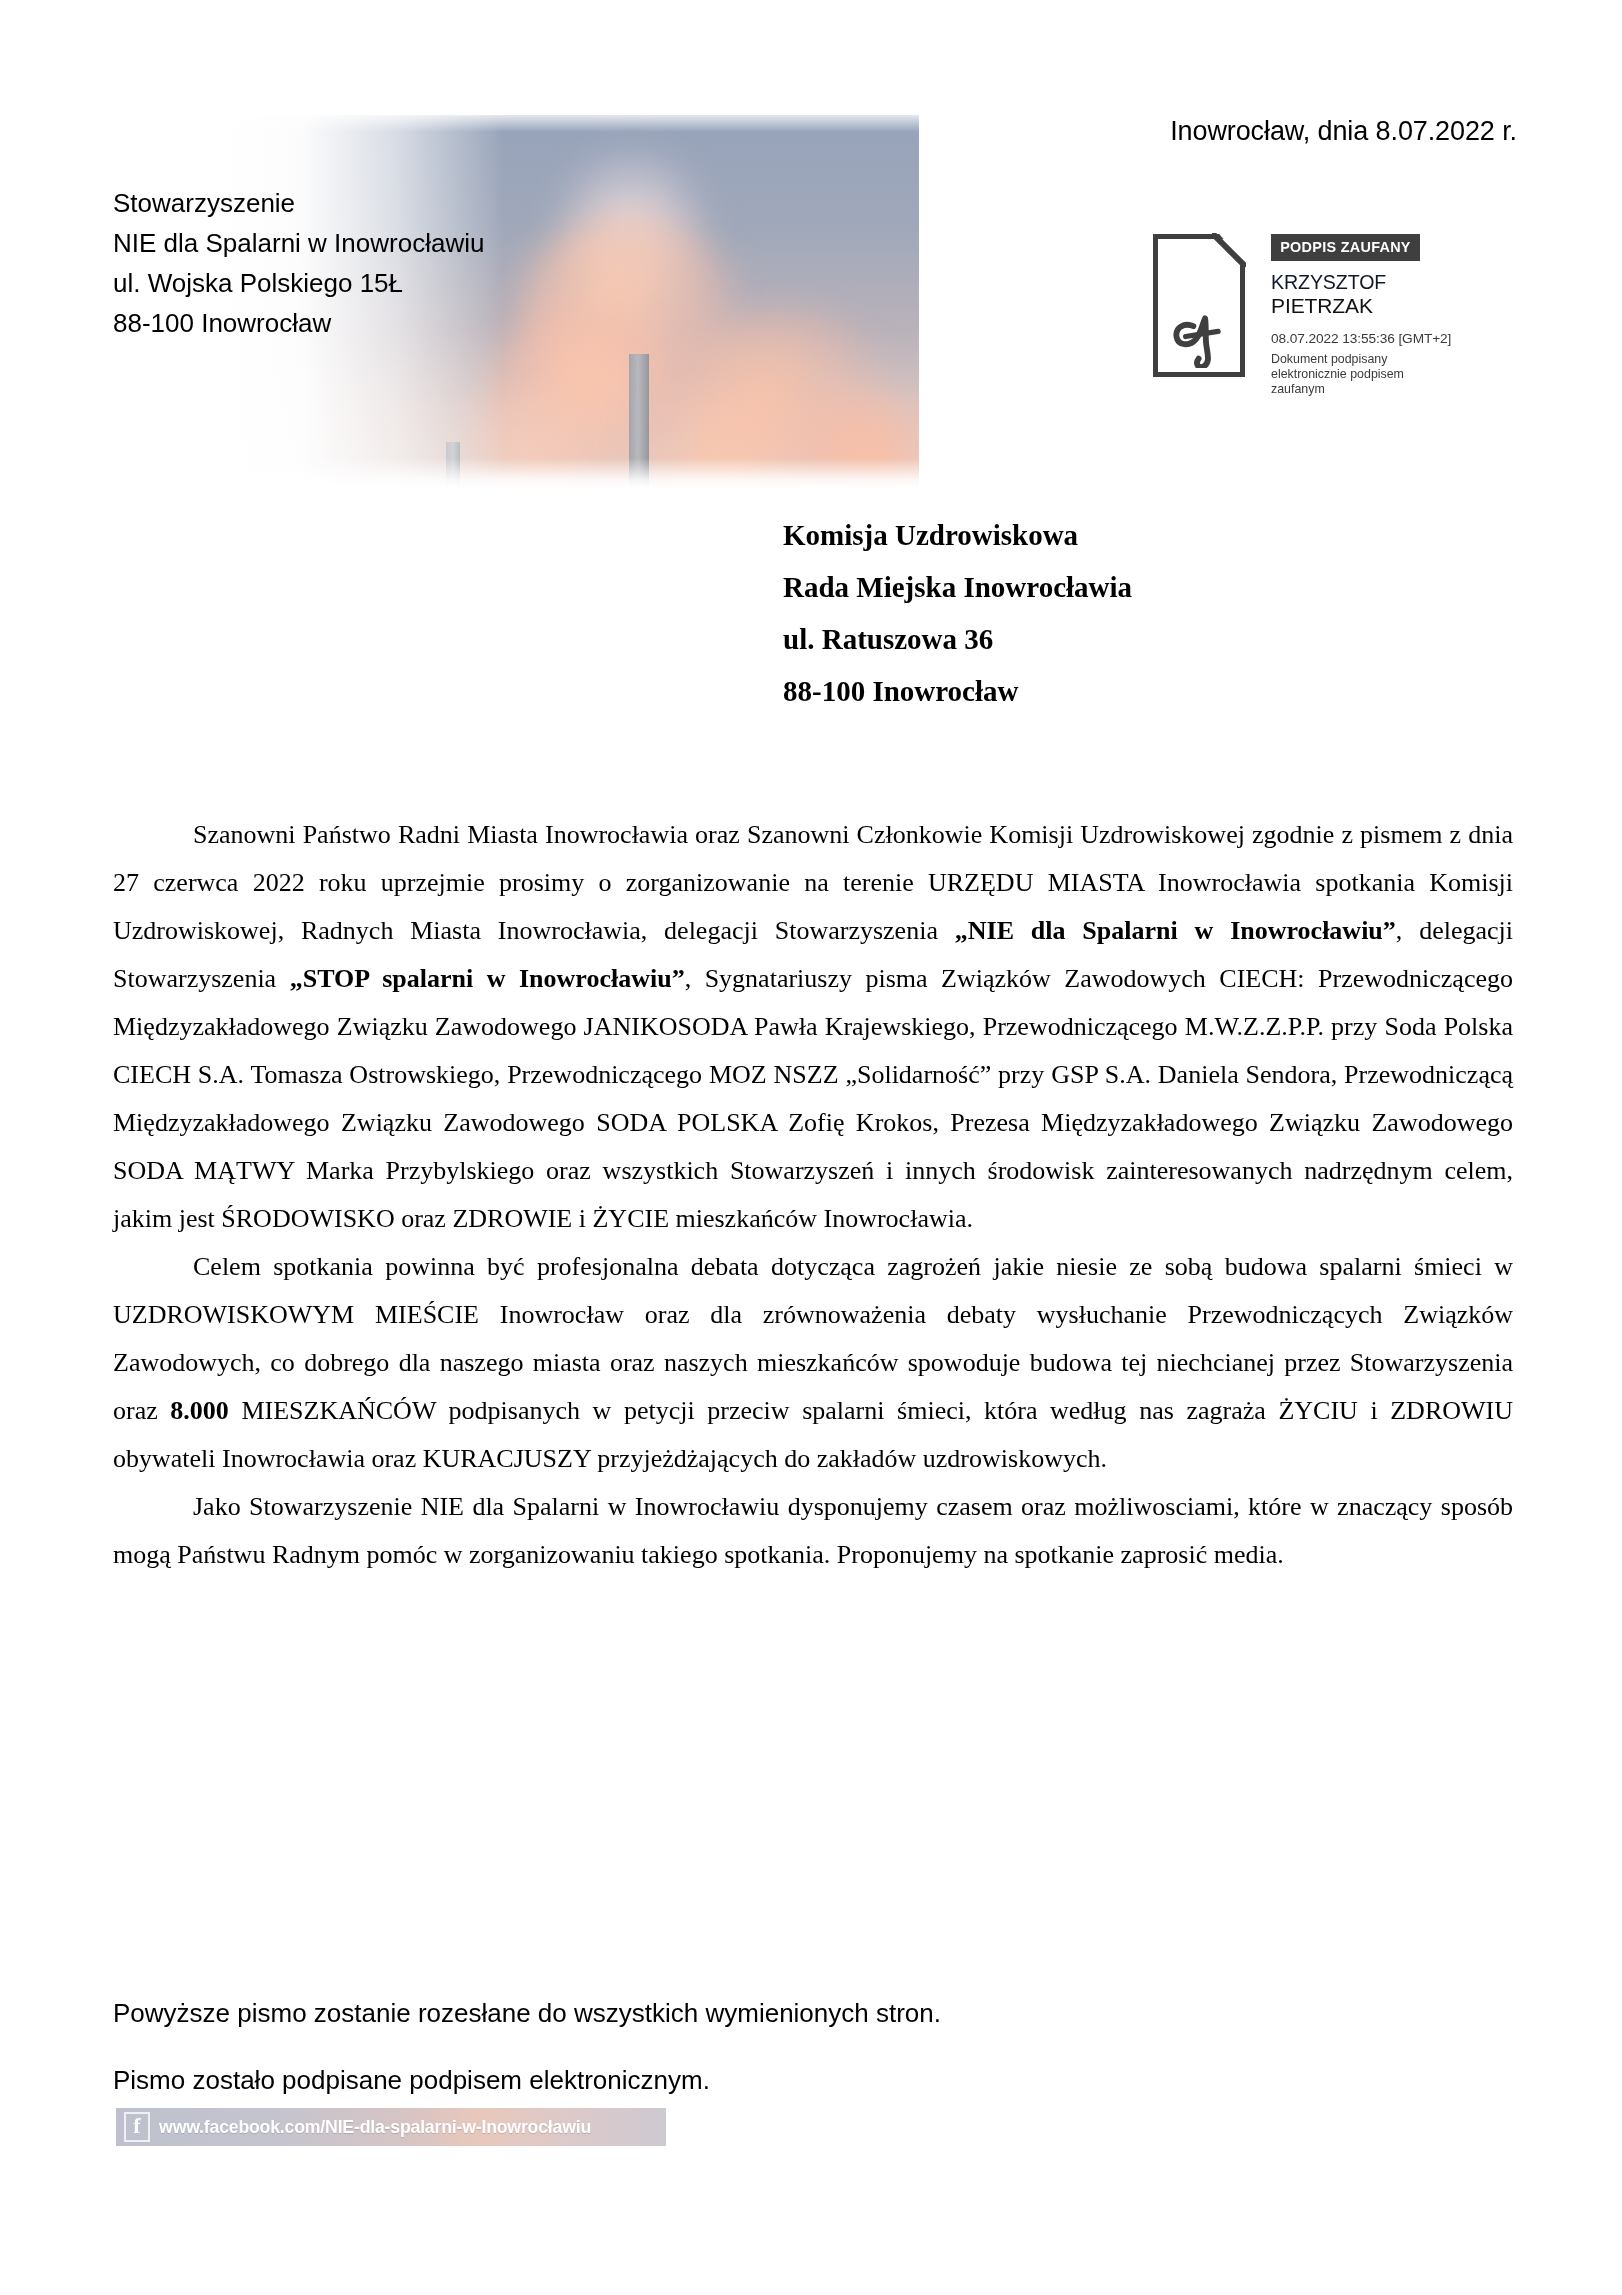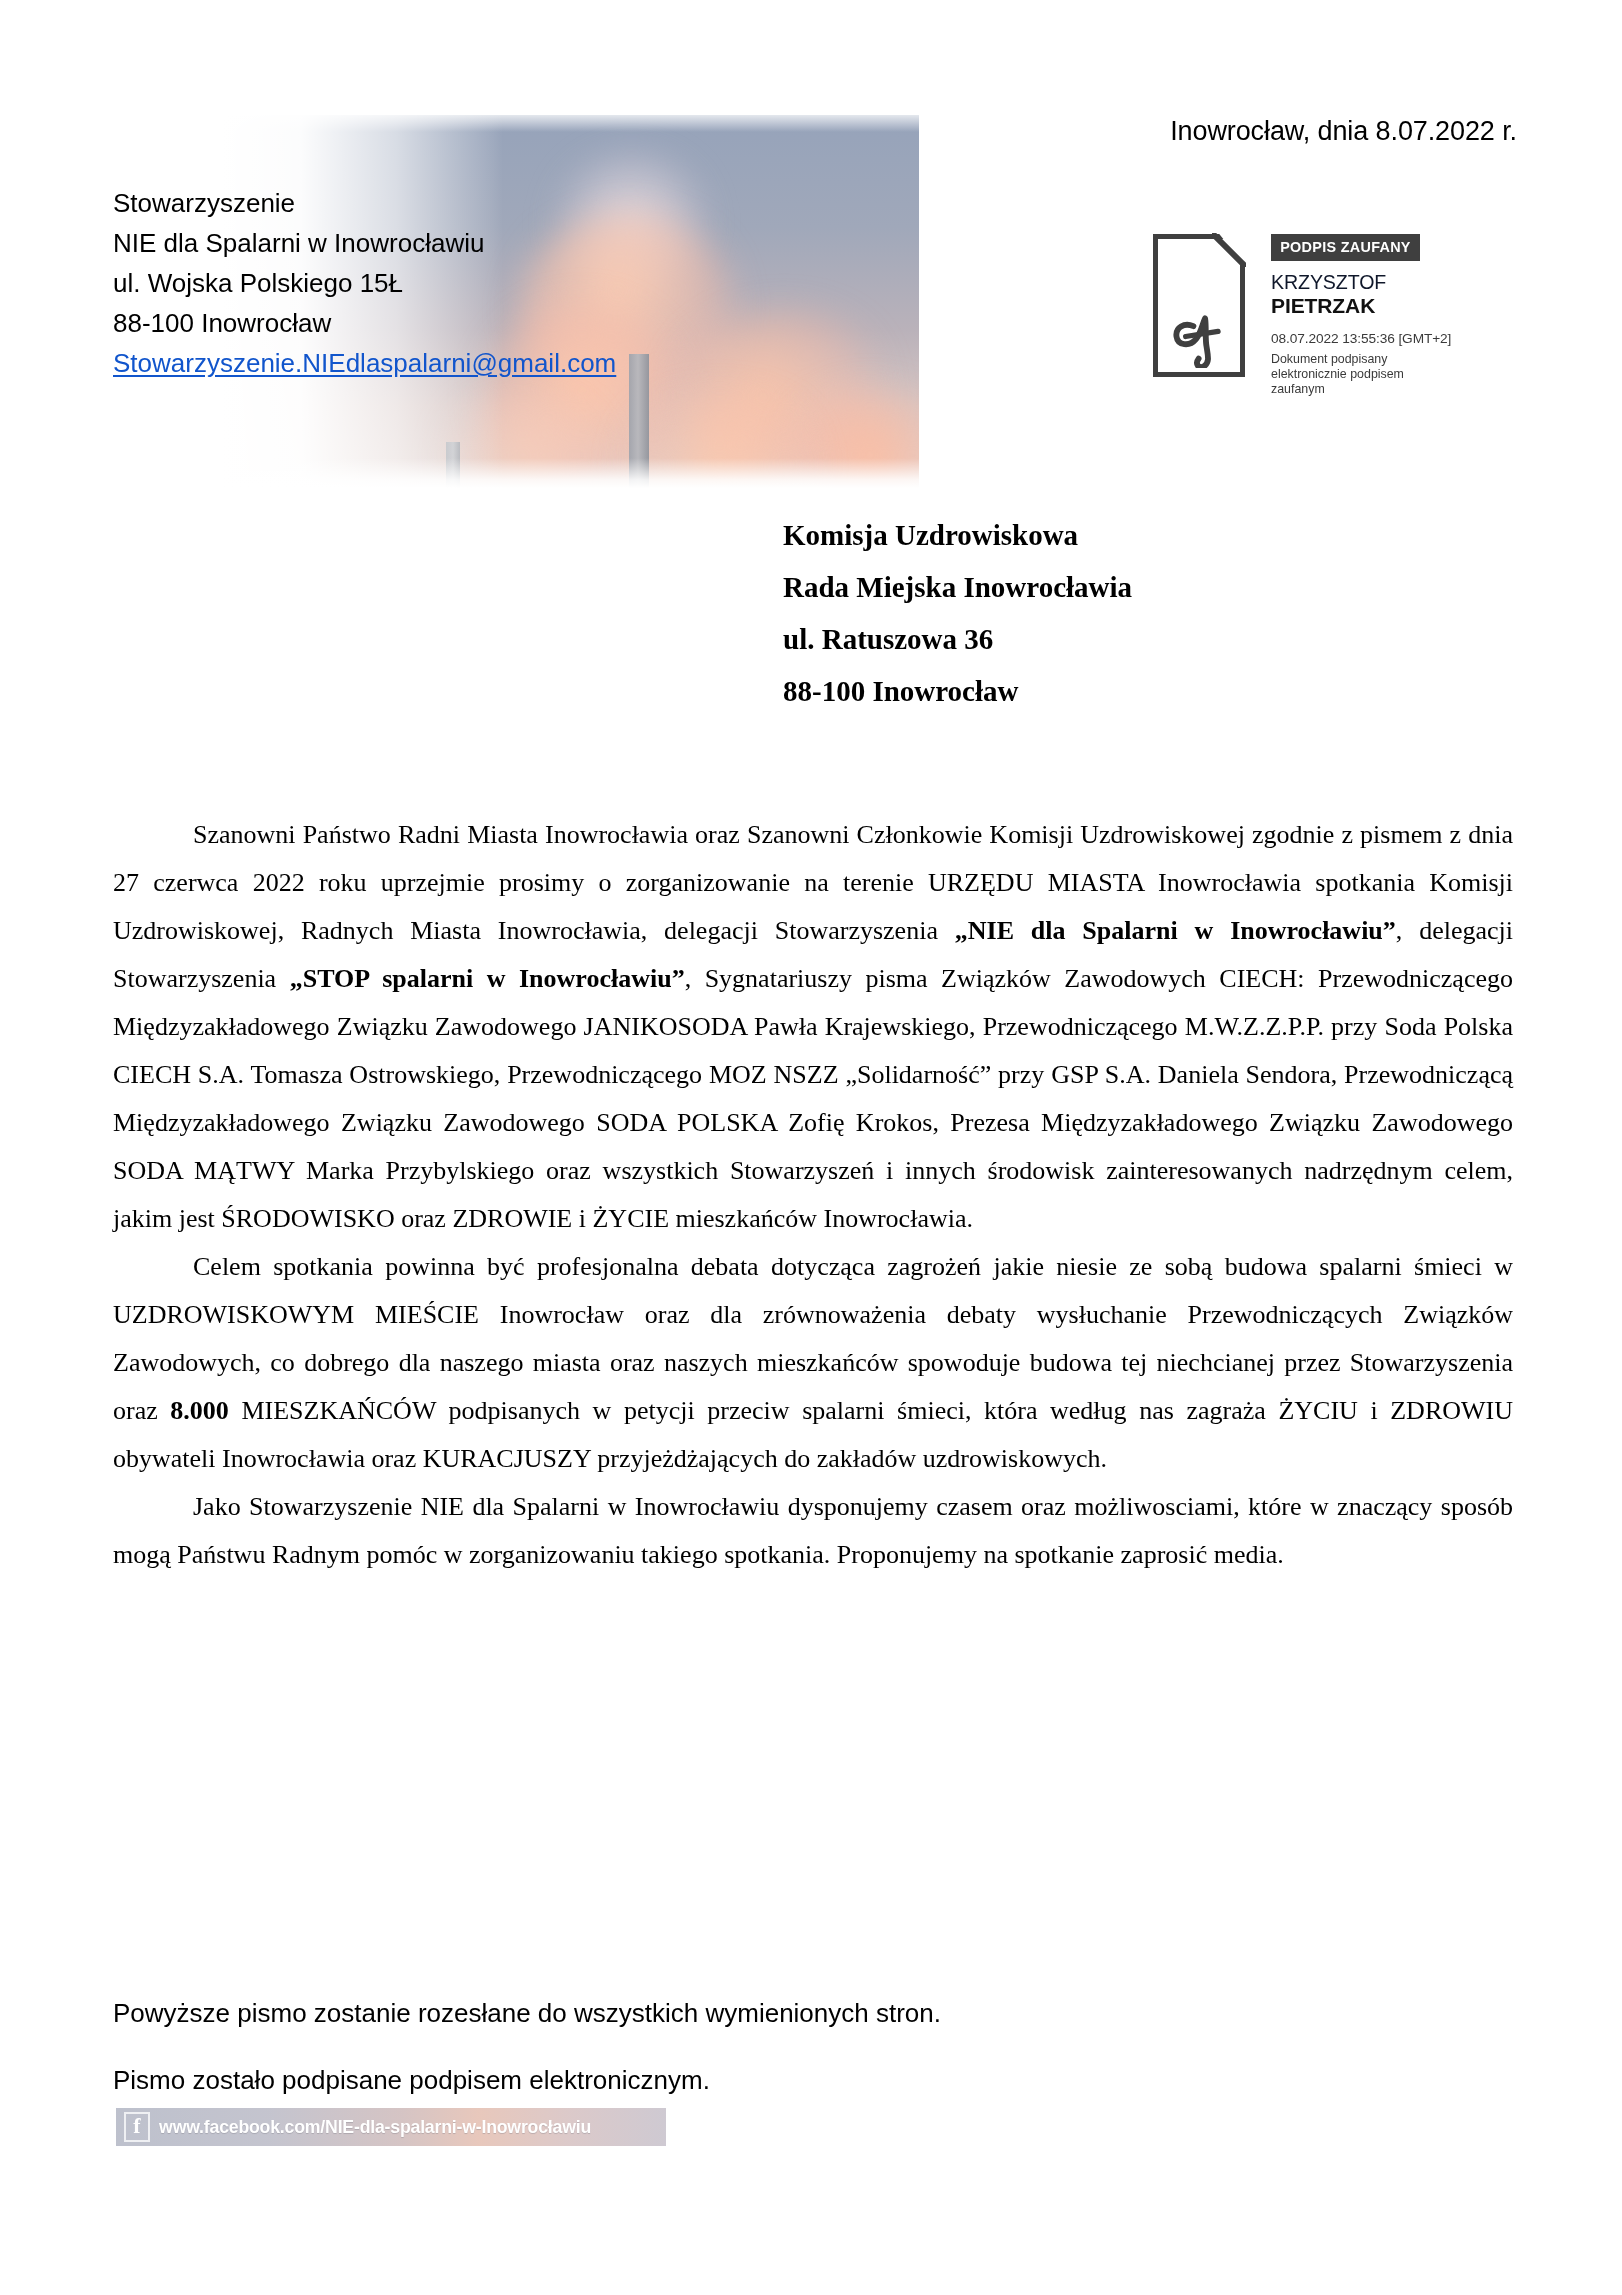--- a/index.html
+++ b/index.html
@@ -178,21 +178,21 @@
   }
   .sig-first {
     font-size: 19.6px;
     color: #0f172a;
     line-height: 21.6px;
     margin-top: 11px;
     letter-spacing: -0.1px;
   }
   .sig-last {
     font-size: 21px;
-    font-weight: 700;
+    font-weight: 400;
     color: #111111;
     line-height: 23px;
     letter-spacing: -0.1px;
   }
   .sig-time {
     font-size: 13.7px;
     color: #3a3a3a;
     margin-top: 14px;
     letter-spacing: -0.1px;
     white-space: nowrap;
@@ -338,21 +338,20 @@
     <div class="fade-top"></div>
     <div class="fade-left"></div>
     <div class="fade-bottom"></div>
   </div>
 
   <div class="sender-block">
     <div class="line">Stowarzyszenie</div>
     <div class="line">NIE dla Spalarni w Inowrocławiu</div>
     <div class="line">ul. Wojska Polskiego 15Ł</div>
     <div class="line">88-100 Inowrocław</div>
-    <div class="line"><span class="email-link">Stowarzyszenie.NIEdlaspalarni@gmail.com</span></div>
   </div>
 
   <div class="sig-stamp">
     <div class="sig-doc">
       <div class="doc-shape"></div>
       <svg class="doc-corner-line" viewBox="0 0 52 52">
         <path d="M 0 0 L 52 52" stroke="#3f3f3f" stroke-width="9" fill="none"></path>
       </svg>
       <svg class="scribble" viewBox="0 0 100 90">
         <path d="M 36 26 C 22 20, 8 28, 10 42 C 12 56, 30 58, 40 46 C 48 36, 50 22, 54 14 C 56 28, 54 44, 56 56 C 58 70, 62 82, 52 88 C 44 92, 38 84, 44 76" stroke="#3f3f3f" stroke-width="9" fill="none" stroke-linecap="round" stroke-linejoin="round"></path>

